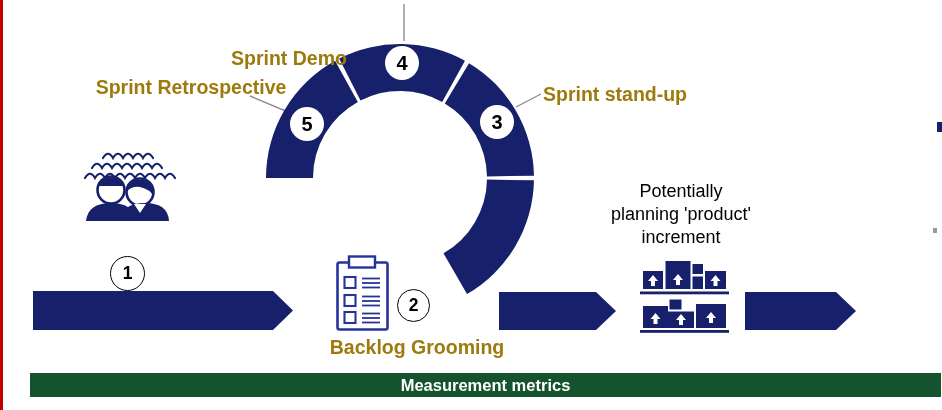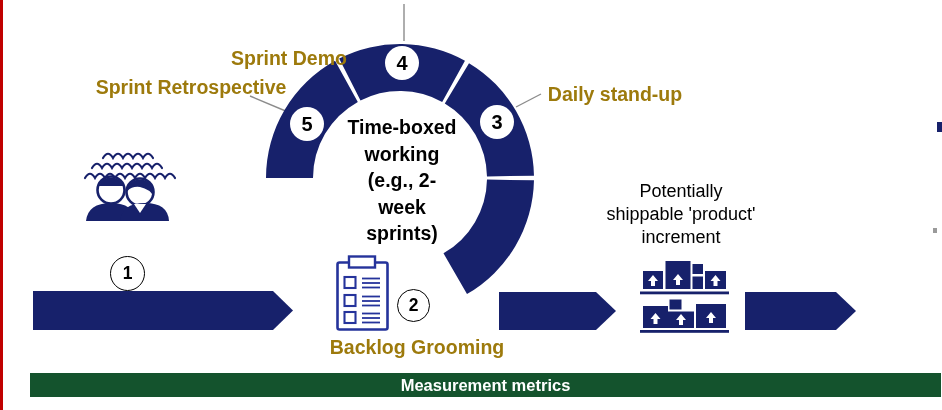--- a/index.html
+++ b/index.html
@@ -124,31 +124,26 @@
         <path transform="translate(715.5,281)" d="M-5,0 L0,-6 L5,0 L2,0 L2,5 L-2,5 L-2,0 Z"></path>
         <path transform="translate(655.5,319)" d="M-5,0 L0,-6 L5,0 L2,0 L2,5 L-2,5 L-2,0 Z"></path>
         <path transform="translate(681,320)" d="M-5,0 L0,-6 L5,0 L2,0 L2,5 L-2,5 L-2,0 Z"></path>
         <path transform="translate(711,318)" d="M-5,0 L0,-6 L5,0 L2,0 L2,5 L-2,5 L-2,0 Z"></path>
       </g>
     </g>
   </svg>
 
   <div class="label-gold" style="left:289px; top:15px;margin-top:32px;">Sprint Demo</div>
   <div class="label-gold" style="left:147px; top:76px;margin-left:44px;">Sprint Retrospective</div>
-  <div class="label-gold" style="left:615px; top:83px;">Daily stand-up</div>
+  <div class="label-gold" style="left:615px; top:83px;">Sprint stand-up</div>
   <div class="label-gold" style="left:417px; top:336px;">Backlog Grooming</div>
 
-  <div class="center-text">Time-boxed
-working
-(e.g., 2-
-week
-sprints)</div>
 
   <div class="increment-text">Potentially
-shippable 'product'
+planning 'product'
 increment</div>
 
   <div class="step-badge ringed badge-1">
     <span>1</span>
   </div>
   <div class="step-badge ringed badge-2">
     <span>2</span>
   </div>
   <div class="step-badge on-arc badge-5">
     <span>5</span>

